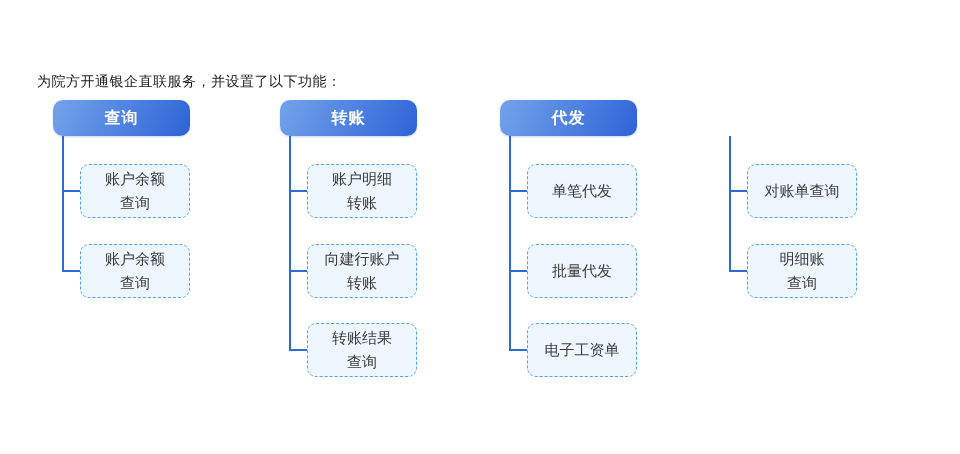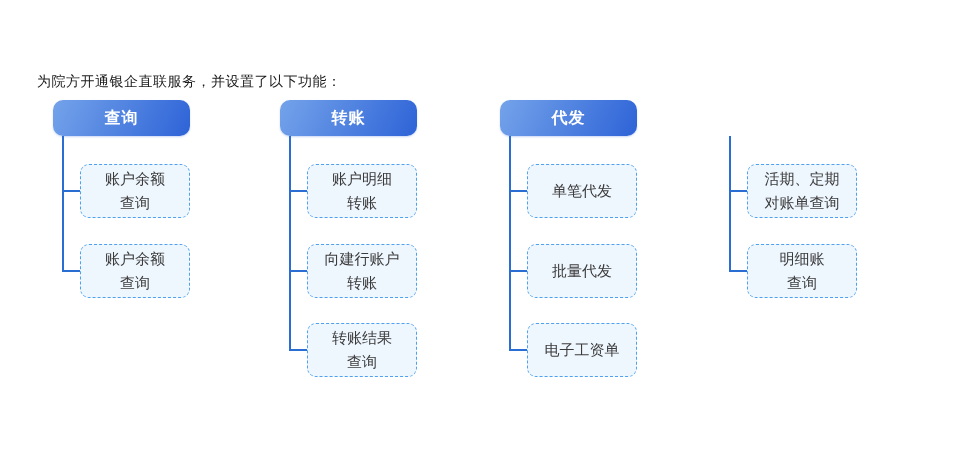--- a/index.html
+++ b/index.html
@@ -130,21 +130,20 @@
     <div class="child r2">
       <span>批量代发</span>
     </div>
   </div>
 
   <div class="col c4">
     <div class="vline v2"></div>
     <div class="hline h1"></div>
     <div class="hline h2"></div>
     <div class="child r1">
-      <span>活期、定期</span>
       <span>对账单查询</span>
     </div>
     <div class="child r2">
       <span>明细账</span>
       <span>查询</span>
     </div>
   </div>
 
 </div>
 

